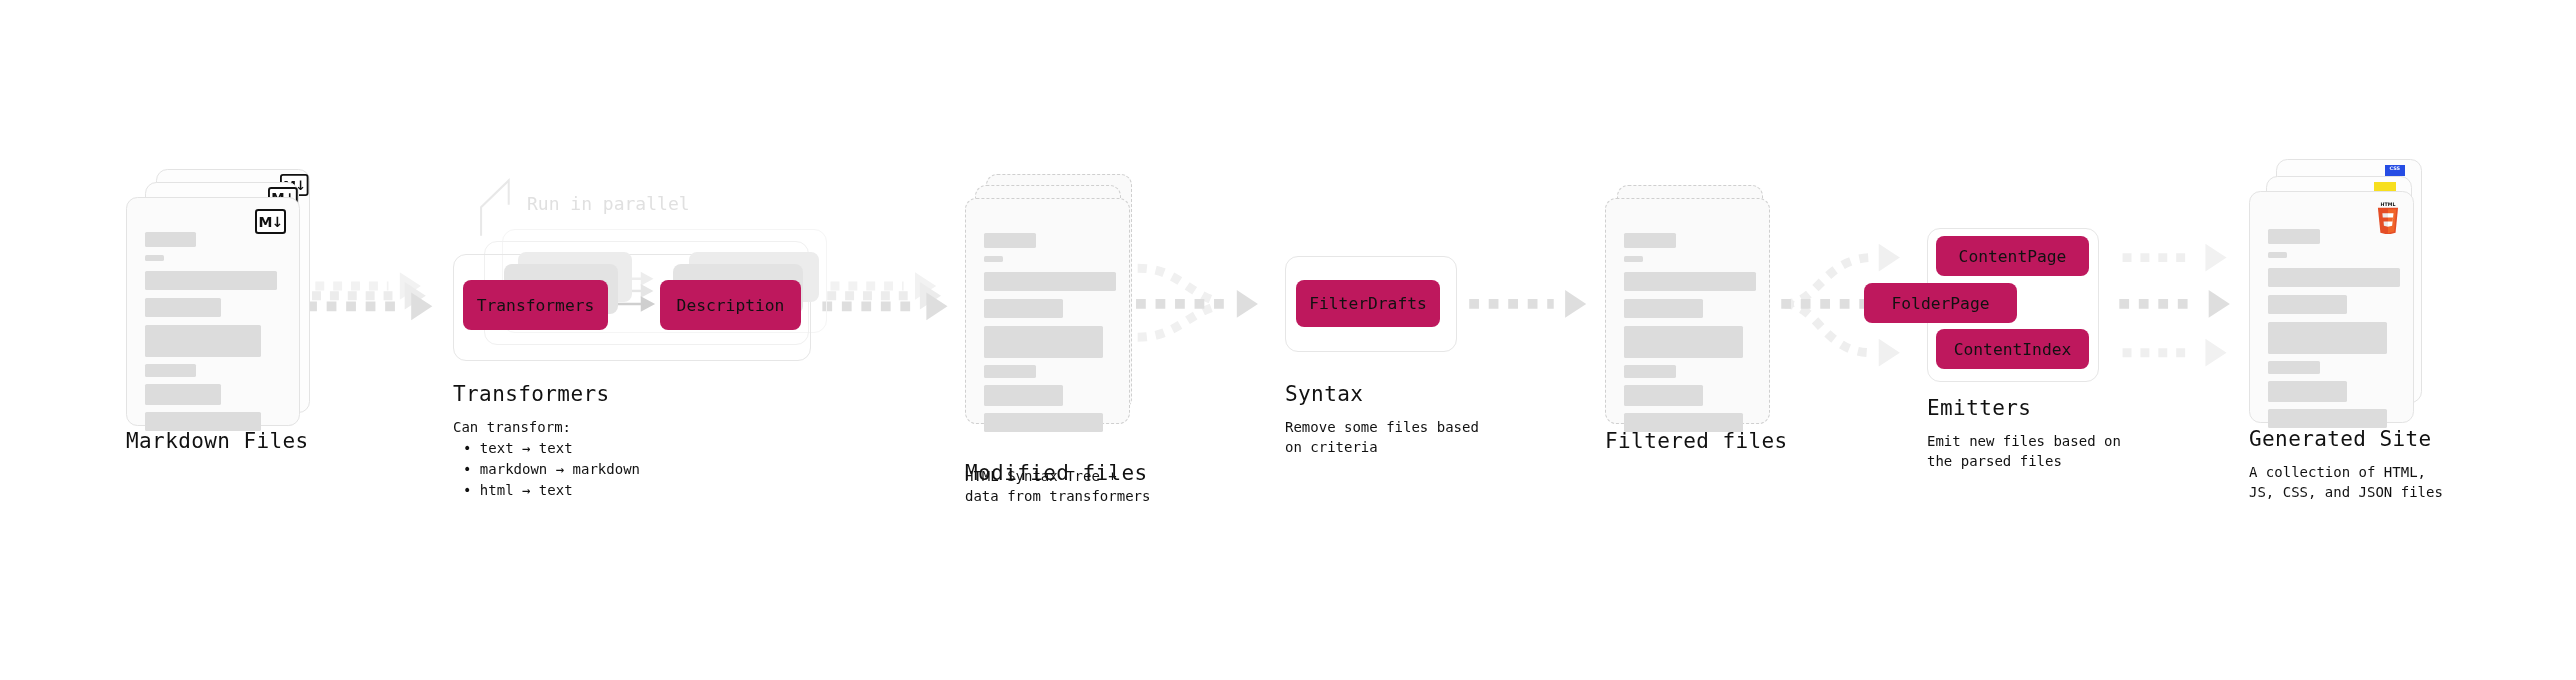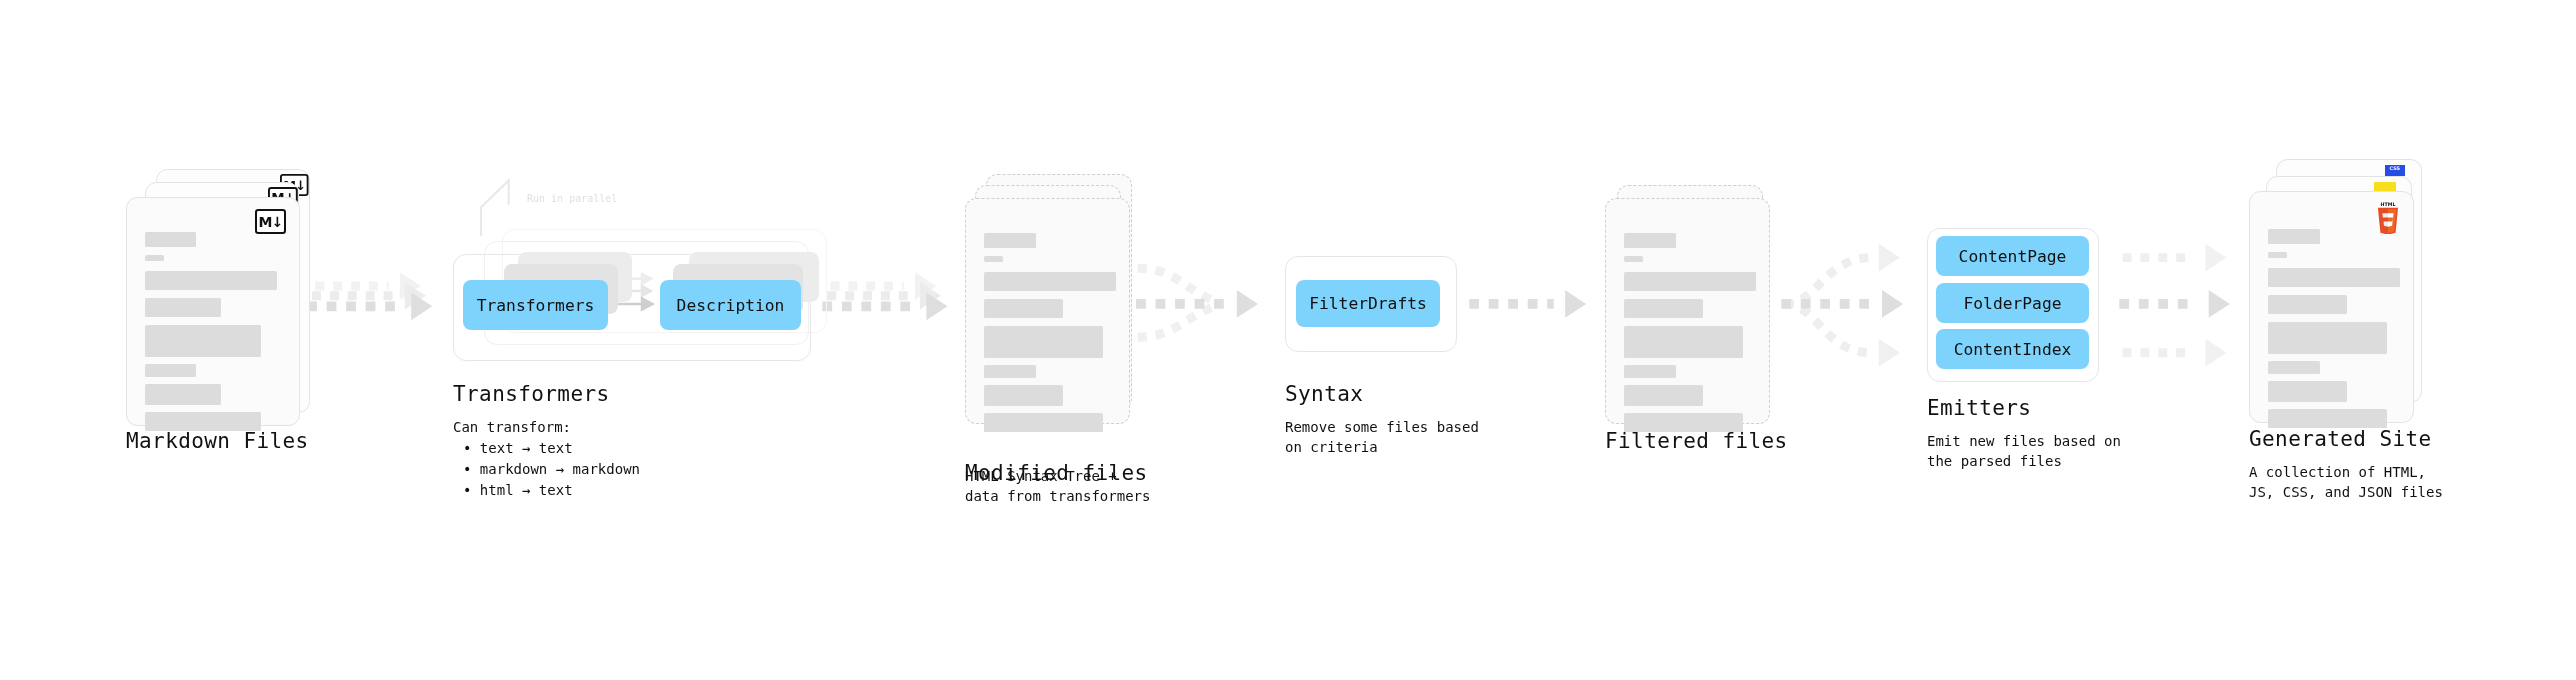--- a/index.html
+++ b/index.html
@@ -25,30 +25,30 @@
   .badge-css{position:absolute;width:19.5px;height:10.6px;background:#264de4;
     display:flex;align-items:flex-start;justify-content:center;
     font-family:"DejaVu Sans","Liberation Sans",sans-serif;font-size:4.9px;font-weight:bold;color:#fff;}
   .badge-html5{position:absolute;width:28px;height:32.5px;}
 
   
   .group{position:absolute;border:1.6px solid #e6e6e6;border-radius:13px;background:transparent;box-sizing:border-box;}
   .group.faint{border-color:#f0f0f0;}
   .group.fainter{border-color:#f5f5f5;}
 
-  .chip{position:absolute;background:#7dd3fc;border-radius:8.1px;
+  .chip{position:absolute;background:#be185d;border-radius:8.1px;
     display:flex;align-items:center;justify-content:center;
     font-size:16.3px;color:#111;white-space:nowrap;box-sizing:border-box;}
   .chip.g1{background:#ececec;}
   .chip.g2{background:#e3e3e3;}
 
   
   .h{position:absolute;font-size:21px;letter-spacing:0.4px;color:#111;white-space:nowrap;}
   .sub{position:absolute;font-size:14px;line-height:20.3px;color:#111;white-space:pre;}
-  .runlabel{position:absolute;font-size:10px;color:#e0e0e0;white-space:nowrap;}
+  .runlabel{position:absolute;font-size:18px;color:#e0e0e0;white-space:nowrap;}
 
   svg.ov{position:absolute;left:0;top:0;width:2576px;height:681px;pointer-events:none;}
 </style>
 </head>
 <body>
 
 <div class="stage">
 
   <svg class="ov" viewBox="0 0 3170 838">
     <defs>
@@ -239,21 +239,21 @@
         <div class="ln" style="width:79px;height:21px;"></div>
         <div class="ln" style="width:119px;height:18.7px;"></div>
       </div>
     </div>
     <div class="h" style="left:1605px;top:429px;">Filtered files</div>
   </div>
 
   <div>
     <div class="group" style="left:1927px;top:228px;width:172px;height:154px;"></div>
     <div class="chip" style="left:1936px;top:236px;width:153px;height:40px;">ContentPage</div>
-    <div class="chip" style="left:1936px;top:283px;width:153px;height:40px;">FolderPage</div>
+    <div class="chip" style="left:1864px;top:283px;width:153px;height:40px;">FolderPage</div>
     <div class="chip" style="left:1936px;top:329px;width:153px;height:40px;">ContentIndex</div>
     <div class="h" style="left:1927px;top:396px;">Emitters</div>
     <div class="sub" style="left:1927px;top:431px;">Emit new files based on
 the parsed files</div>
   </div>
 
   <div>
     <div class="card ghost" style="left:2276px;top:159px;width:146px;height:244px;"></div>
     <div class="badge-css" style="left:2385px;top:165px;">CSS</div>
 

